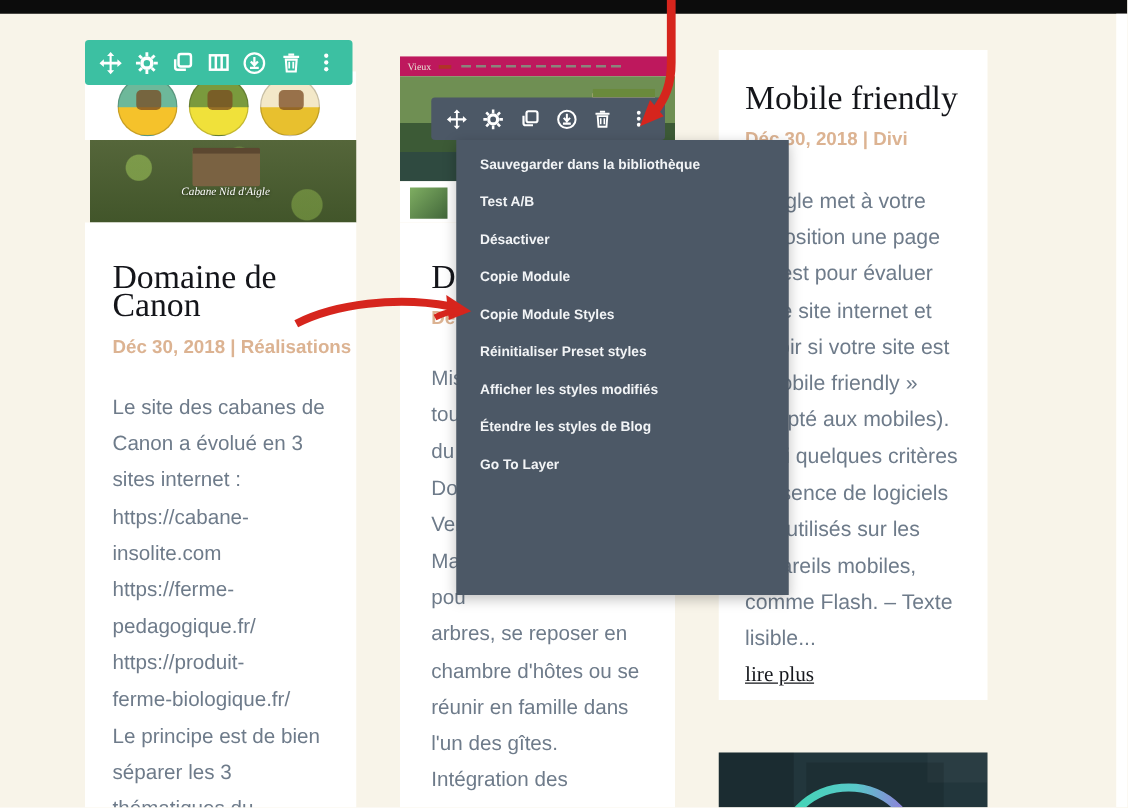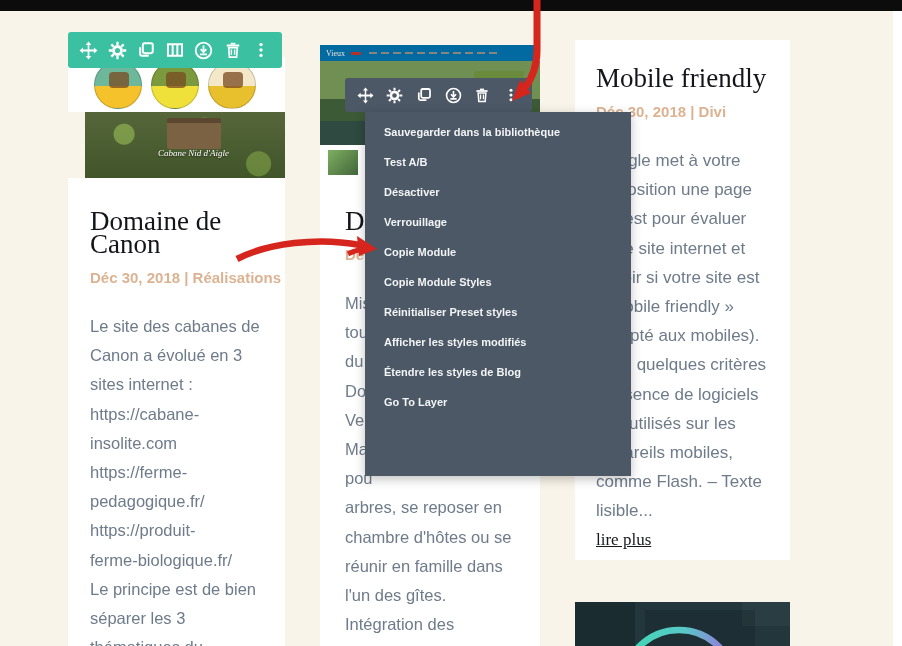--- a/index.html
+++ b/index.html
@@ -42,33 +42,33 @@
              color:#16181d;text-decoration:underline;cursor:pointer;}
 
   
   #img-a{left:68px;top:57px;width:217px;height:121px;overflow:hidden;cursor:pointer;}
   #img-a .strip{position:absolute;left:0;top:0;width:217px;height:55px;background:#ffffff;}
   .badge{position:absolute;top:4px;width:48px;height:48px;border-radius:50%;border:1px solid rgba(0,0,0,.18);box-sizing:border-box;}
   #badge1{left:26px;background:linear-gradient(180deg,#6db89a 0 52%,#f5c22b 52% 100%);}
   #badge2{left:83px;background:linear-gradient(180deg,#7a9a3d 0 52%,#f0e13a 52% 100%);}
   #badge3{left:140px;background:linear-gradient(180deg,#f3e8c8 0 52%,#e8c02e 52% 100%);}
   .badge::after{content:"";position:absolute;left:14px;top:10px;width:20px;height:16px;border-radius:4px;background:rgba(122,74,32,.75);}
-  #img-a .forest{position:absolute;left:17px;top:55px;width:217px;height:74px;
+  #img-a .forest{position:absolute;left:4px;top:55px;width:217px;height:74px;
     background:
       radial-gradient(circle at 18% 30%, rgba(160,200,90,.55) 0 10px, transparent 11px),
       radial-gradient(circle at 80% 70%, rgba(150,190,80,.45) 0 12px, transparent 13px),
       radial-gradient(circle at 55% 20%, rgba(120,160,70,.5) 0 9px, transparent 10px),
       linear-gradient(180deg,#55663a,#3f5328);}
   #treehouse-a{position:absolute;left:82px;top:6px;width:54px;height:26px;background:#7a6242;border-top:5px solid #5c4730;border-radius:2px;}
   .photo-caption{position:absolute;left:0;width:100%;text-align:center;color:#ffffff;
     font-family:"Liberation Serif",serif;font-style:italic;font-size:9px;text-shadow:0 1px 2px rgba(0,0,0,.6);}
 
   
   #img-b{left:320px;top:45px;width:220px;height:133px;overflow:hidden;cursor:pointer;}
-  #img-b .hdr{position:absolute;left:0;top:0;width:216px;height:16px;background:#0369a1;display:flex;align-items:center;}
+  #img-b .hdr{position:absolute;left:0;top:0;width:216px;height:16px;background:#be185d;display:flex;align-items:center;}
   #img-b .logo{color:#e8e2d5;font-family:"Liberation Serif",serif;font-size:8px;padding-left:6px;}
   #img-b .navline{margin-left:8px;width:130px;height:2px;background:repeating-linear-gradient(90deg,#8a857c 0 8px,transparent 8px 12px);}
   #img-b .reddot{width:10px;height:3px;background:#b03327;margin-left:6px;}
   #img-b .photo{position:absolute;left:0;top:16px;width:220px;height:84px;
     background:linear-gradient(180deg,#6f8f53 0 45%,#3c5a36 45% 72%,#2f4a40 72% 100%);}
   #house-b{position:absolute;right:16px;top:10px;width:50px;height:30px;background:#cdbb92;border-top:7px solid #6a8a3c;border-radius:1px;}
   #img-b .foot{position:absolute;left:0;top:100px;width:220px;height:33px;background:#ffffff;}
   #img-b .thumb{position:absolute;left:8px;top:5px;width:30px;height:25px;background:linear-gradient(135deg,#7fae62,#41663a);}
   #img-b .pinkline{position:absolute;left:46px;top:11px;width:62px;height:4px;background:#e06a8a;}
 
@@ -238,21 +238,20 @@
           <circle cx="10" cy="10" r="1.9"></circle>
           <circle cx="10" cy="16" r="1.9"></circle>
         </svg>
     </span>
   </div>
 
   <div class="abs" id="context-menu">
     <div class="menu-item">Sauvegarder dans la bibliothèque</div>
     <div class="menu-item">Test A/B</div>
     <div class="menu-item">Désactiver</div>
-    <div class="menu-item">Verrouillage</div>
     <div class="menu-item">Copie Module</div>
     <div class="menu-item">Copie Module Styles</div>
     <div class="menu-item">Réinitialiser Preset styles</div>
     <div class="menu-item">Afficher les styles modifiés</div>
     <div class="menu-item">Étendre les styles de Blog</div>
     <div class="menu-item">Go To Layer</div>
   </div>
 
   <div class="abs card" id="card-c">
     <div class="post-title">Mobile friendly</div>

